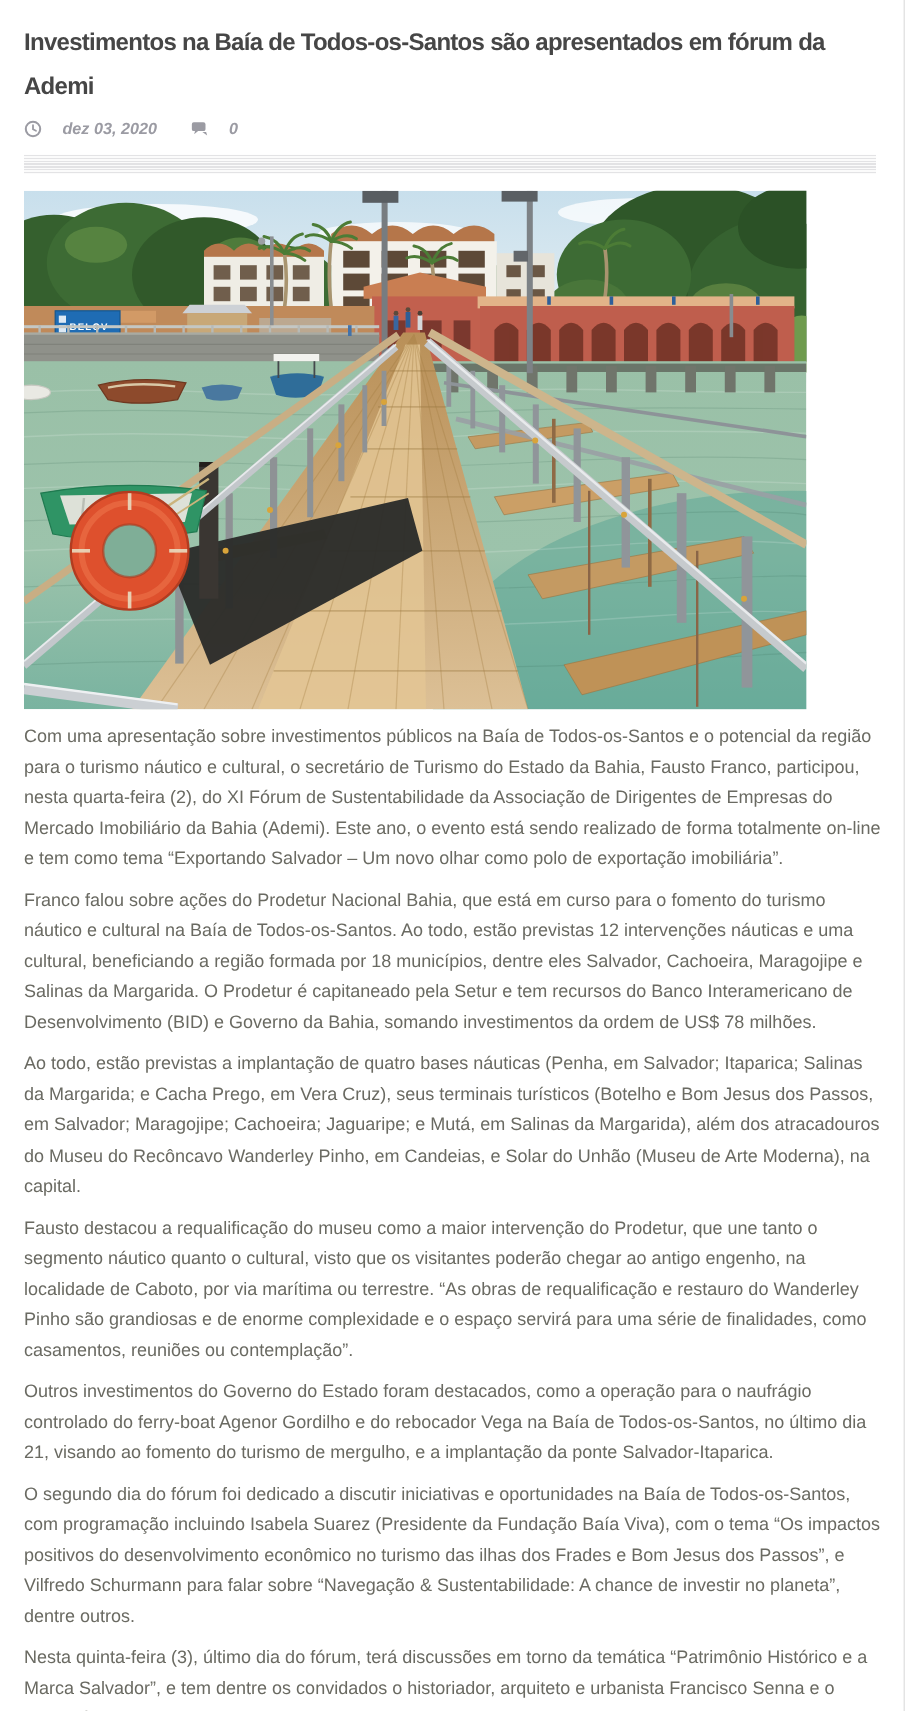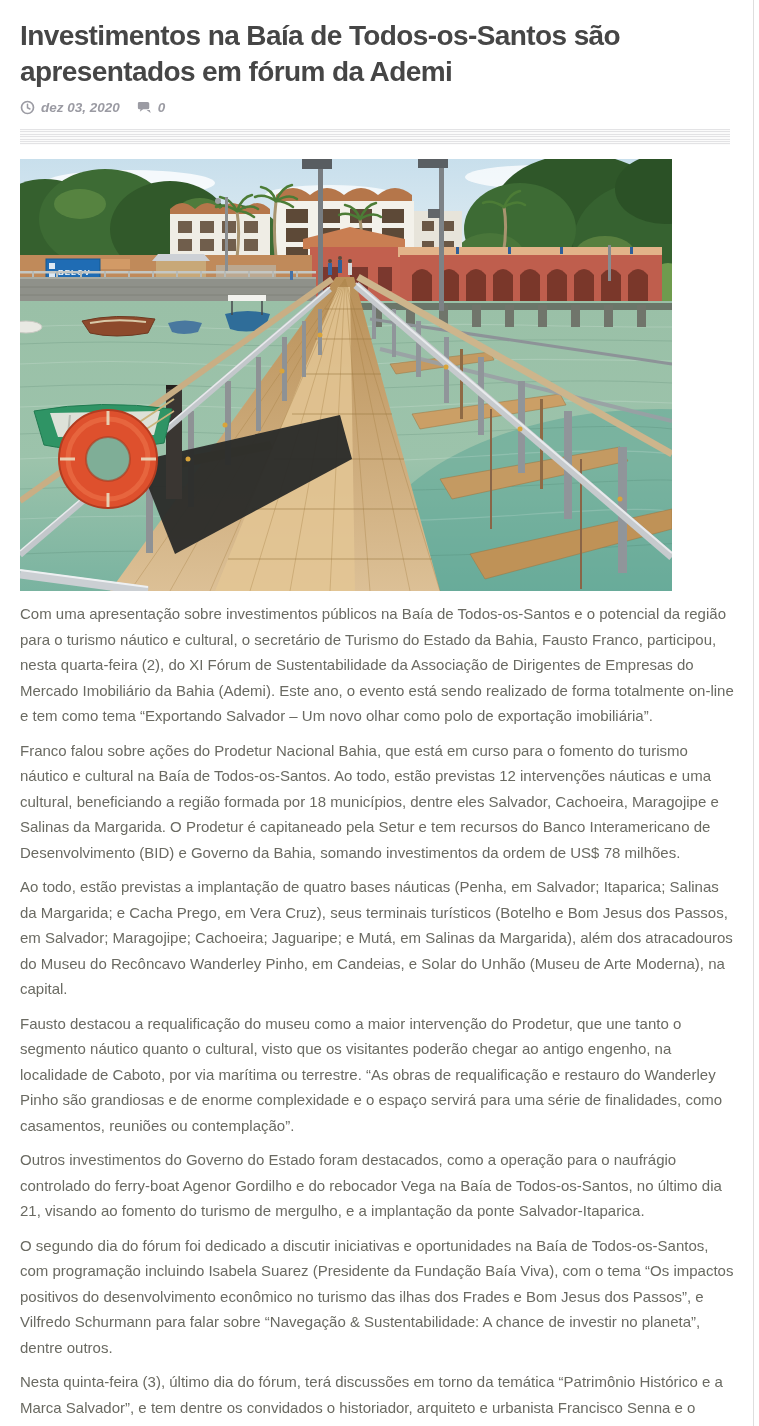--- a/index.html
+++ b/index.html
@@ -4,26 +4,26 @@
 <style>
   * { box-sizing: border-box; }
   html,body { margin:0; padding:0; background:#ffffff; }
   body { font-family:"Liberation Sans", sans-serif; }
   .page { position:relative; width:759px; height:1426px; background:#fff; overflow:hidden; }
   .right-border { position:absolute; left:753px; top:0; height:1426px; width:1px; background:#dedede; }
 
   .page-title {
     margin:0; padding:18px 26px 0 20px;
     width:736px;
-    font-size:28px; line-height:36px; font-weight:bold;
+    font-size:20px; line-height:36px; font-weight:bold;
     letter-spacing:-0.6px; color:#464646;
   }
   .meta-row {
     margin:10px 0 0 20px;
-    display:flex; align-items:center; gap:6px;
+    display:flex; align-items:center; gap:17px;
     color:#9b9ba3; font-size:13.5px; font-style:italic; font-weight:bold;
   }
   .meta-row svg { display:block; }
   .meta-date { margin-right:10px; }
   .divider {
     margin:14px 0 0 20px; width:710px; height:16px;
     background:repeating-linear-gradient(to bottom, #e3e3e5 0px, #e3e3e5 1px, #fbfbfb 1px, #fbfbfb 2.4px);
   }
   .photo-figure { margin:14px 0 0 20px; width:652px; height:432px; }
   .photo-figure svg { display:block; }

